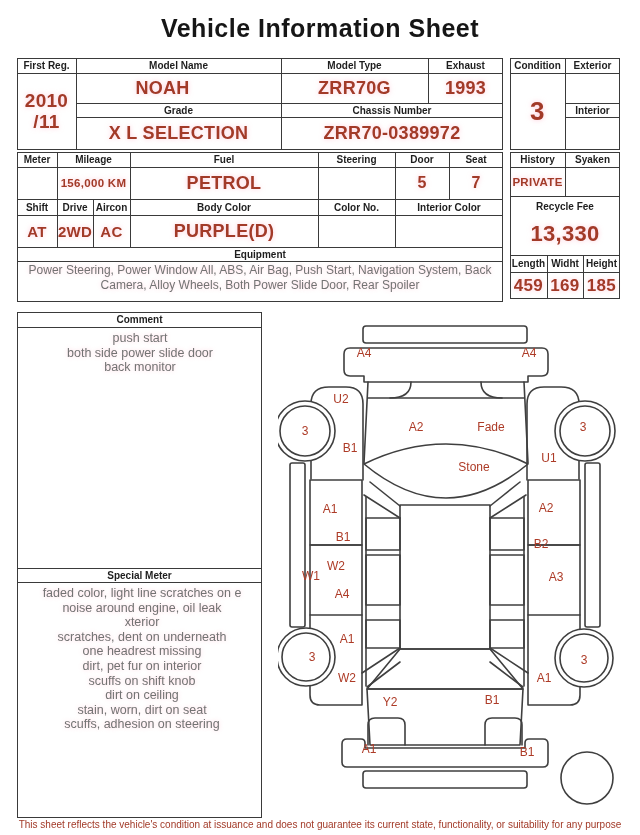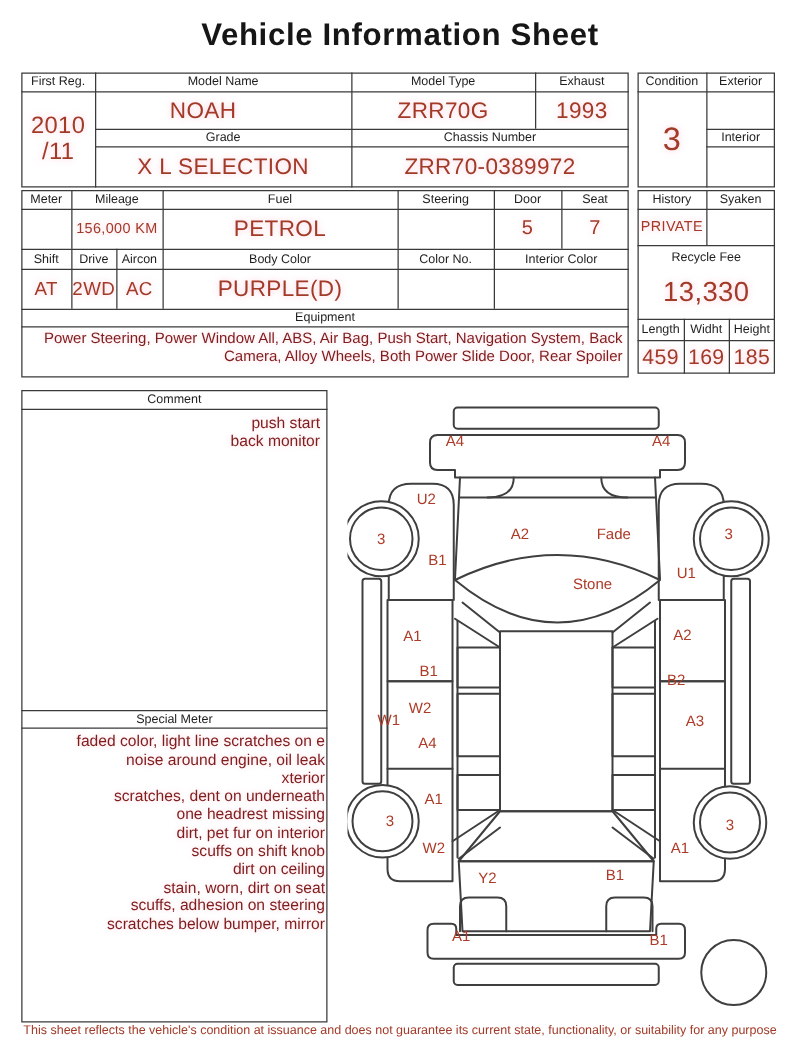--- a/index.html
+++ b/index.html
@@ -3,26 +3,26 @@
 <meta charset="utf-8">
 <style>
   html,body{margin:0;padding:0;background:#ffffff;}
   #sheet{position:relative;width:640px;height:835px;background:#fff;
          font-family:"Liberation Sans",sans-serif;overflow:hidden;}
   .title{position:absolute;top:14px;left:0;width:100%;text-align:center;
          font-size:25px;font-weight:bold;color:#161616;letter-spacing:.5px;}
   .box{position:absolute;border:1.5px solid #3a3a3a;box-sizing:border-box;}
   .gl{position:absolute;background:#3a3a3a;}
   .c{position:absolute;display:flex;align-items:center;justify-content:center;
-     box-sizing:border-box;}
+     box-sizing:border-box;font-weight:bold;}
   .hdr{font-size:10px;color:#1e1e1e;}
   .val{color:#a23a28;letter-spacing:.3px;
        text-shadow:0 0 5px rgba(255,160,185,.55);}
   .col{flex-direction:column;line-height:1.12;}
-  .txtblock{position:absolute;color:#7f1d1d;text-align:right;
+  .txtblock{position:absolute;color:#737373;text-align:center;
             text-shadow:0 0 4px rgba(255,160,185,.45);}
   .tline{white-space:nowrap;}
   .footer{position:absolute;left:0;top:819px;width:100%;text-align:center;
           font-size:10px;color:#a23a28;}
   .sh{fill:none;stroke:#3f3f3f;stroke-width:1.6;stroke-linejoin:round;stroke-linecap:round;}
   .wheel{fill:#ffffff;stroke:#3f3f3f;stroke-width:1.6;}
   .dlabel{font-family:"Liberation Sans",sans-serif;font-size:12px;fill:#ad3b27;
           text-anchor:middle;}
 </style>
 </head>
@@ -89,35 +89,35 @@
   <div class="c hdr" style="left:510px;top:255px;width:37px;height:17px">Length</div>
   <div class="c hdr" style="left:547px;top:255px;width:36px;height:17px">Widht</div>
   <div class="c hdr" style="left:583px;top:255px;width:37px;height:17px">Height</div>
   <div class="c val" style="left:510px;top:272px;width:37px;height:27px;font-size:17px">459</div>
   <div class="c val" style="left:547px;top:272px;width:36px;height:27px;font-size:17px">169</div>
   <div class="c val" style="left:583px;top:272px;width:37px;height:27px;font-size:17px">185</div>
 
   <div class="c hdr" style="left:17px;top:312px;width:245px;height:15px">Comment</div>
   <div class="txtblock" style="left:24px;top:331px;width:232px;font-size:12.5px;line-height:14.5px">
       <div class="tline">push start</div>
+      <div class="tline">both side power slide door</div>
       <div class="tline">back monitor</div>
     </div>
   <div class="c hdr" style="left:17px;top:568px;width:245px;height:14px">Special Meter</div>
   <div class="txtblock" style="left:24px;top:586px;width:236px;font-size:12.5px;line-height:14.6px">
       <div class="tline">faded color, light line scratches on e</div>
       <div class="tline">noise around engine, oil leak</div>
       <div class="tline">xterior</div>
       <div class="tline">scratches, dent on underneath</div>
       <div class="tline">one headrest missing</div>
       <div class="tline">dirt, pet fur on interior</div>
       <div class="tline">scuffs on shift knob</div>
       <div class="tline">dirt on ceiling</div>
       <div class="tline">stain, worn, dirt on seat</div>
       <div class="tline">scuffs, adhesion on steering</div>
-      <div class="tline">scratches below bumper, mirror</div>
     </div>
 
   <svg id="car-svg" style="position:absolute;left:278px;top:312px" width="360" height="500" viewBox="0 0 360 500">
 
     <rect class="sh" x="85" y="14" width="164" height="17" rx="3"></rect>
     <path class="sh" d="M 72,36 H 264 Q 270,36 270,42 V 58 Q 270,64 264,64 H 250 V 70 H 86 V 64 H 72 Q 66,64 66,58 V 42 Q 66,36 72,36 Z"></path>
     <path class="sh" d="M 90,70 L 86,151"></path>
     <path class="sh" d="M 246,70 L 250,151"></path>
     <path class="sh" d="M 90,86 H 246"></path>
     <path class="sh" d="M 133,70 C 133,81 126,86 112,86"></path>

